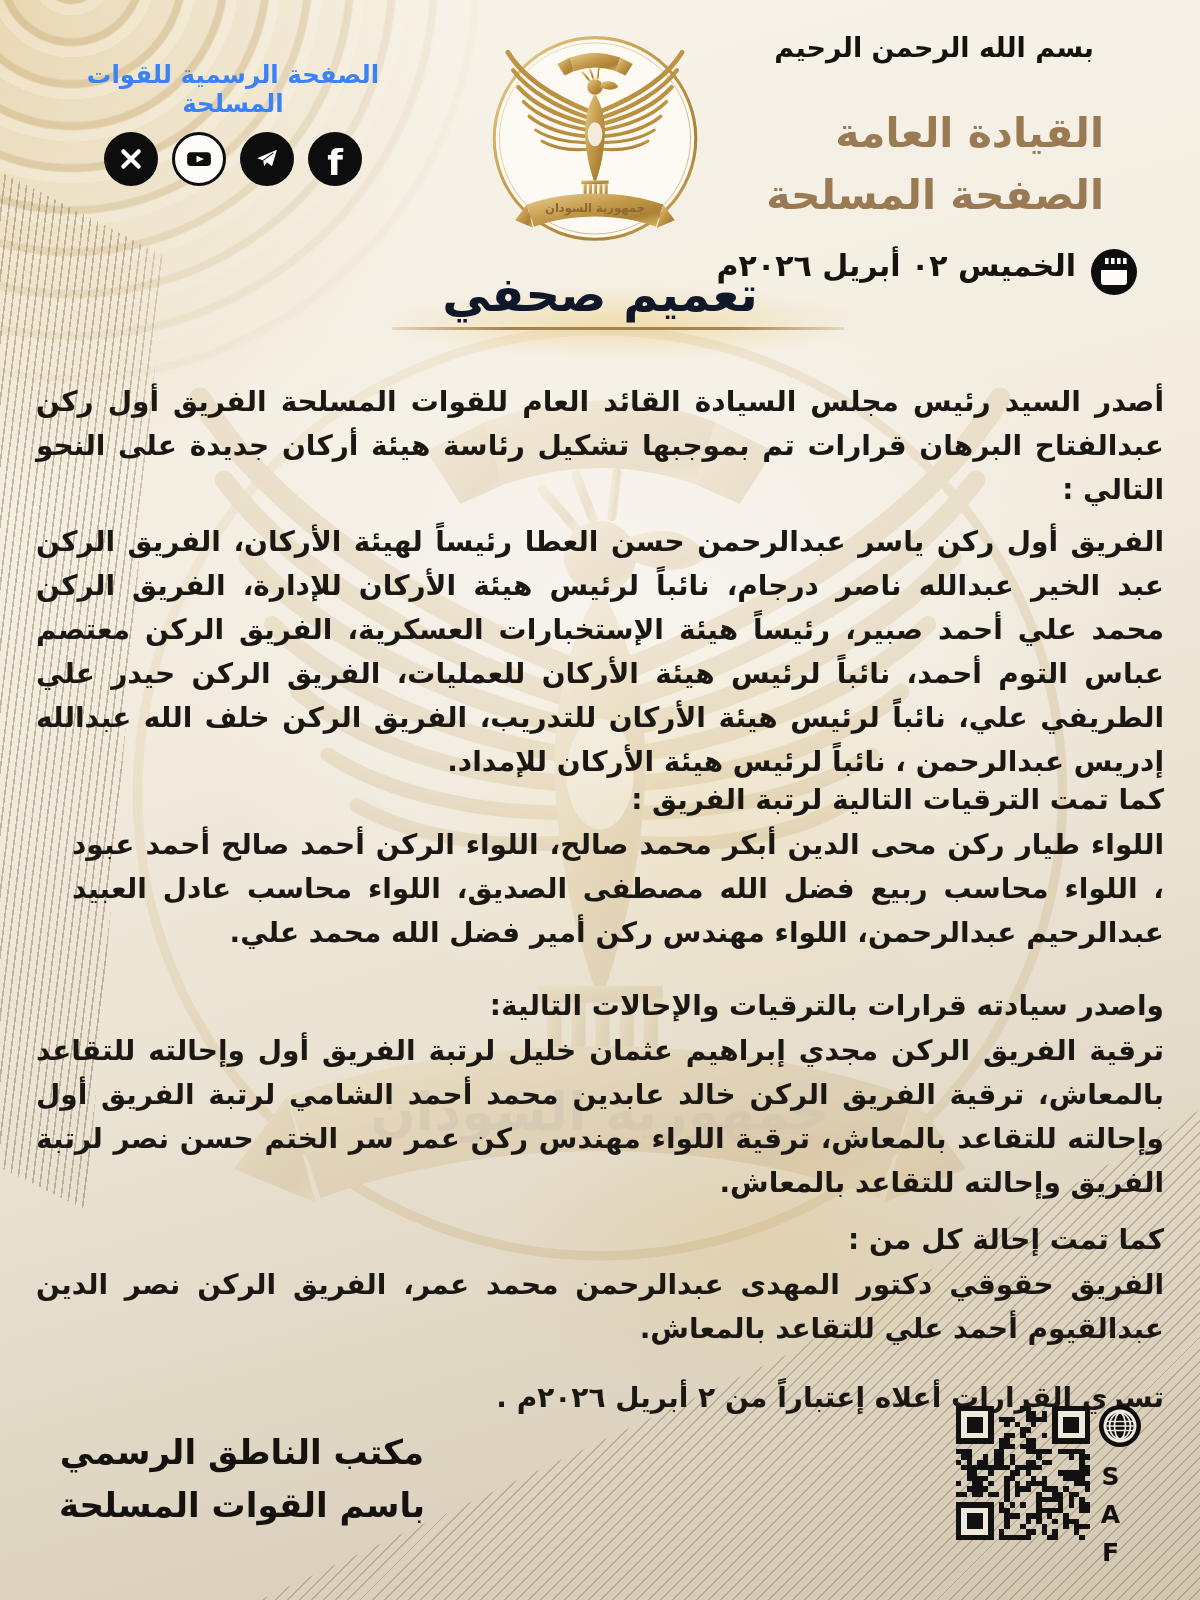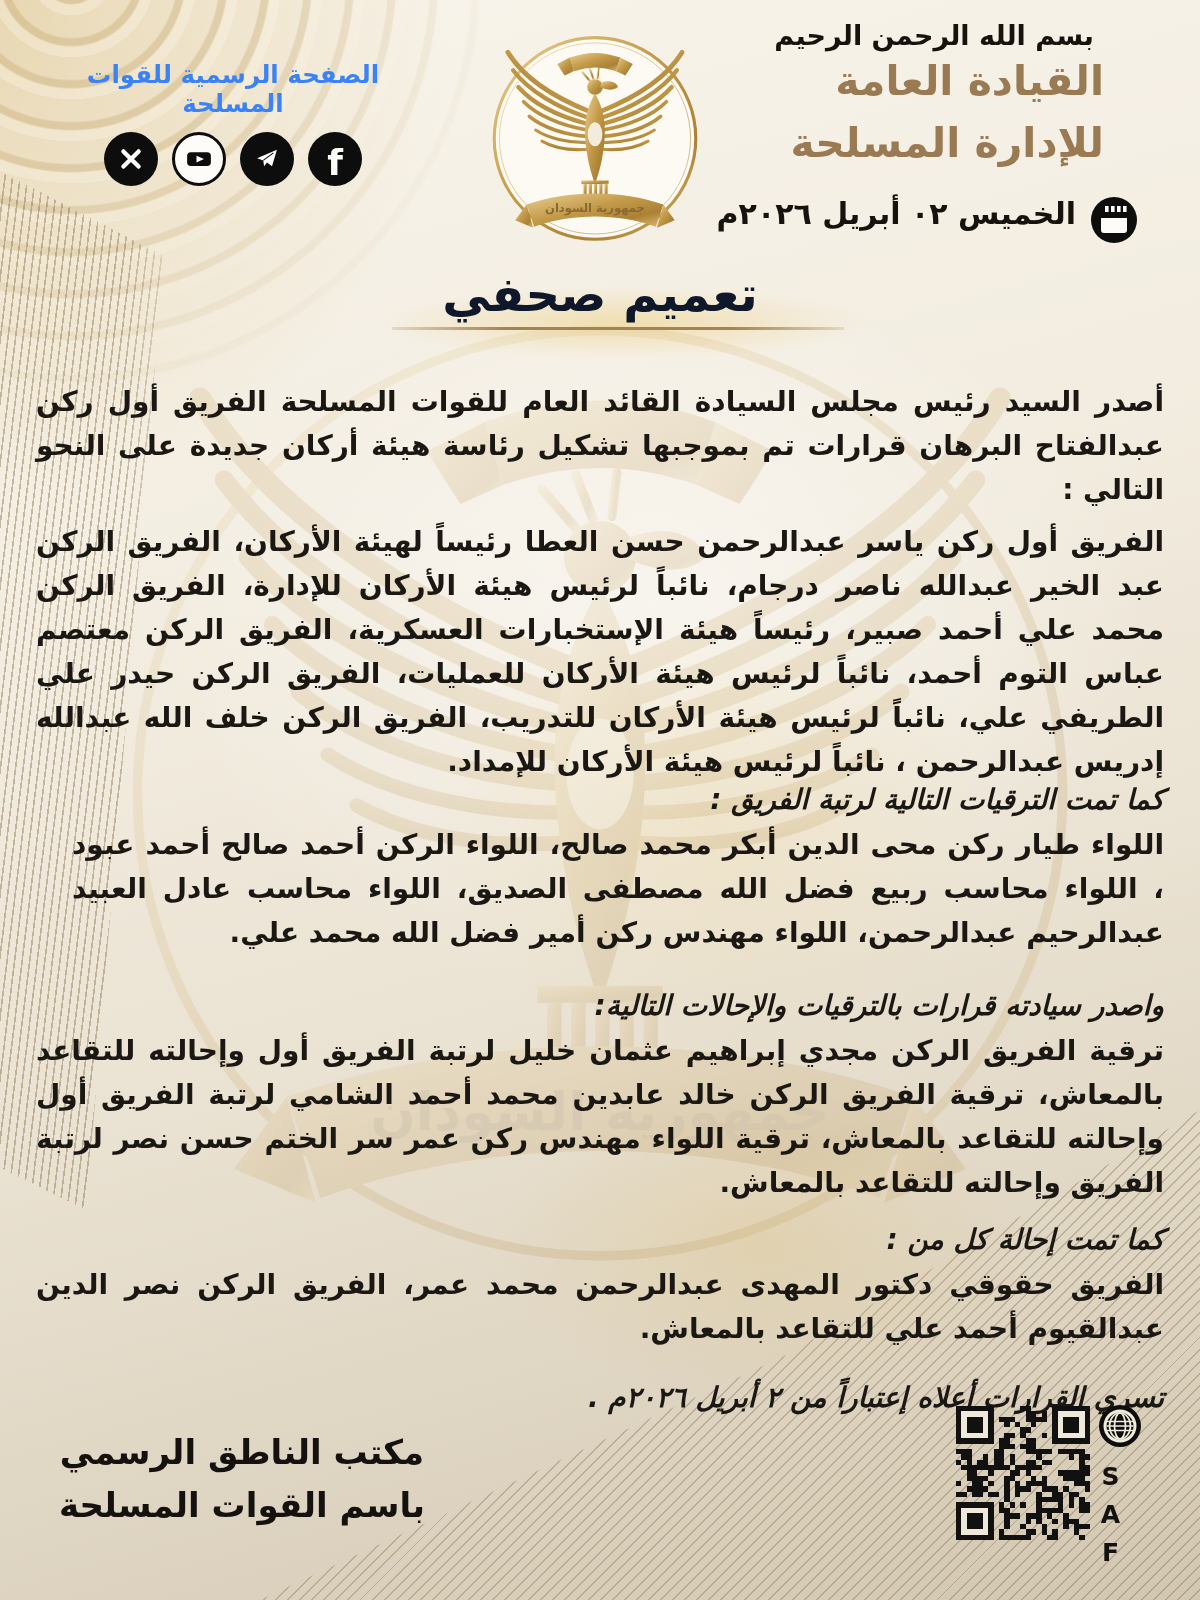--- a/index.html
+++ b/index.html
@@ -38,35 +38,35 @@
   .hdr-left .label{font-size:24.5px;font-weight:bold;color:#3b82f6;direction:rtl;}
   .icons-row{margin-top:14px;display:flex;justify-content:center;gap:14px;}
   .circle-icon{width:54px;height:54px;border-radius:50%;background:#0d0d0d;display:flex;align-items:center;justify-content:center;}
   .circle-icon.light{background:#fdfcf9;border:3px solid #0d0d0d;width:48px;height:48px;}
   .circle-icon svg{display:block;}
   .fb-f{color:#fdfcf9;font-size:36px;font-weight:bold;line-height:1;transform:translateY(4px);}
 
   .emblem-box{position:absolute;left:490px;top:24px;width:210px;height:231px;z-index:2;}
 
   .hdr-right{position:absolute;right:62px;top:20px;width:560px;z-index:2;direction:rtl;text-align:right;}
-  .bismillah{font-size:27px;font-weight:bold;color:#16130f;padding-left:0;padding-right:44px;}
-  .org-title{font-size:41px;line-height:1.5;font-weight:bold;color:#9a7a52;padding-right:34px;}
+  .bismillah{font-size:27px;font-weight:bold;color:#16130f;padding-left:0;padding-right:44px;margin-top:12px;}
+  .org-title{margin-top:40px;font-size:41px;line-height:1.5;font-weight:bold;color:#9a7a52;padding-right:34px;}
   .date-row{margin-top:22px;display:flex;gap:14px;font-size:30px;font-weight:bold;color:#16130f;}
 
   
   .doc-title{position:absolute;left:0;top:266px;width:100%;text-align:center;z-index:2;
     font-size:48px;font-weight:bold;color:#0f172a;}
   .title-divider{position:absolute;left:392px;top:327px;width:452px;height:3px;z-index:2;
     background:linear-gradient(90deg,rgba(164,130,80,.2),#a5834f 25%,#a5834f 75%,rgba(164,130,80,.2));}
 
   
   .tb{position:absolute;left:36px;right:36px;z-index:2;direction:rtl;
     font-size:28px;line-height:44px;font-weight:bold;color:#1b1713;
     text-align:justify;text-align-last:right;}
-  .tb.right{text-align:right;font-style:italic;}
+  .tb.right{text-align:right;}
   .t-intro{top:352px;} .t-appt{top:492px;}
   .t-hprom{top:750px;} .t-prom{top:795px;margin-left:36px;}
   .t-hdec{top:956px;}  .t-dec{top:1001px;}
   .t-href{top:1190px;} .t-ref{top:1235px;}
   .t-eff{top:1348px;}
 
   
   .footer-office{position:absolute;left:46px;top:1418px;width:392px;z-index:2;direction:rtl;
     text-align:center;font-size:34px;line-height:1.55;font-weight:bold;color:#14110e;margin-top:8px;}
   .qr-box{position:absolute;left:956px;top:1406px;width:134px;height:134px;z-index:2;}
@@ -175,21 +175,21 @@
       <circle cx="200" cy="218" r="192" fill="none" stroke="url(#goldg)" stroke-width="6"></circle>
       <circle cx="200" cy="218" r="182" fill="none" stroke="url(#goldg)" stroke-width="1.5" opacity="0.7"></circle>
       <use href="#emblem" transform="translate(0,14)"></use>
     </svg>
   </div>
 
   <div class="hdr-right">
     <div class="bismillah">بسم الله الرحمن الرحيم</div>
     <div class="org-title">
       <div>القيادة العامة</div>
-      <div>للإدارة المسلحة</div>
+      <div>الصفحة المسلحة</div>
     </div>
     <div class="date-row">
       <span>
         <svg width="48" height="48" viewBox="0 0 48 48">
           <circle cx="24" cy="24" r="23" fill="#0d0d0d"></circle>
           <rect x="11" y="15" width="26" height="22" rx="3" fill="#fdfcf9"></rect>
           <rect x="11" y="15" width="26" height="7" fill="#0d0d0d"></rect>
           <rect x="15" y="10" width="3.6" height="6" fill="#fdfcf9"></rect>
           <rect x="21" y="10" width="3.6" height="6" fill="#fdfcf9"></rect>
           <rect x="27" y="10" width="3.6" height="6" fill="#fdfcf9"></rect>

